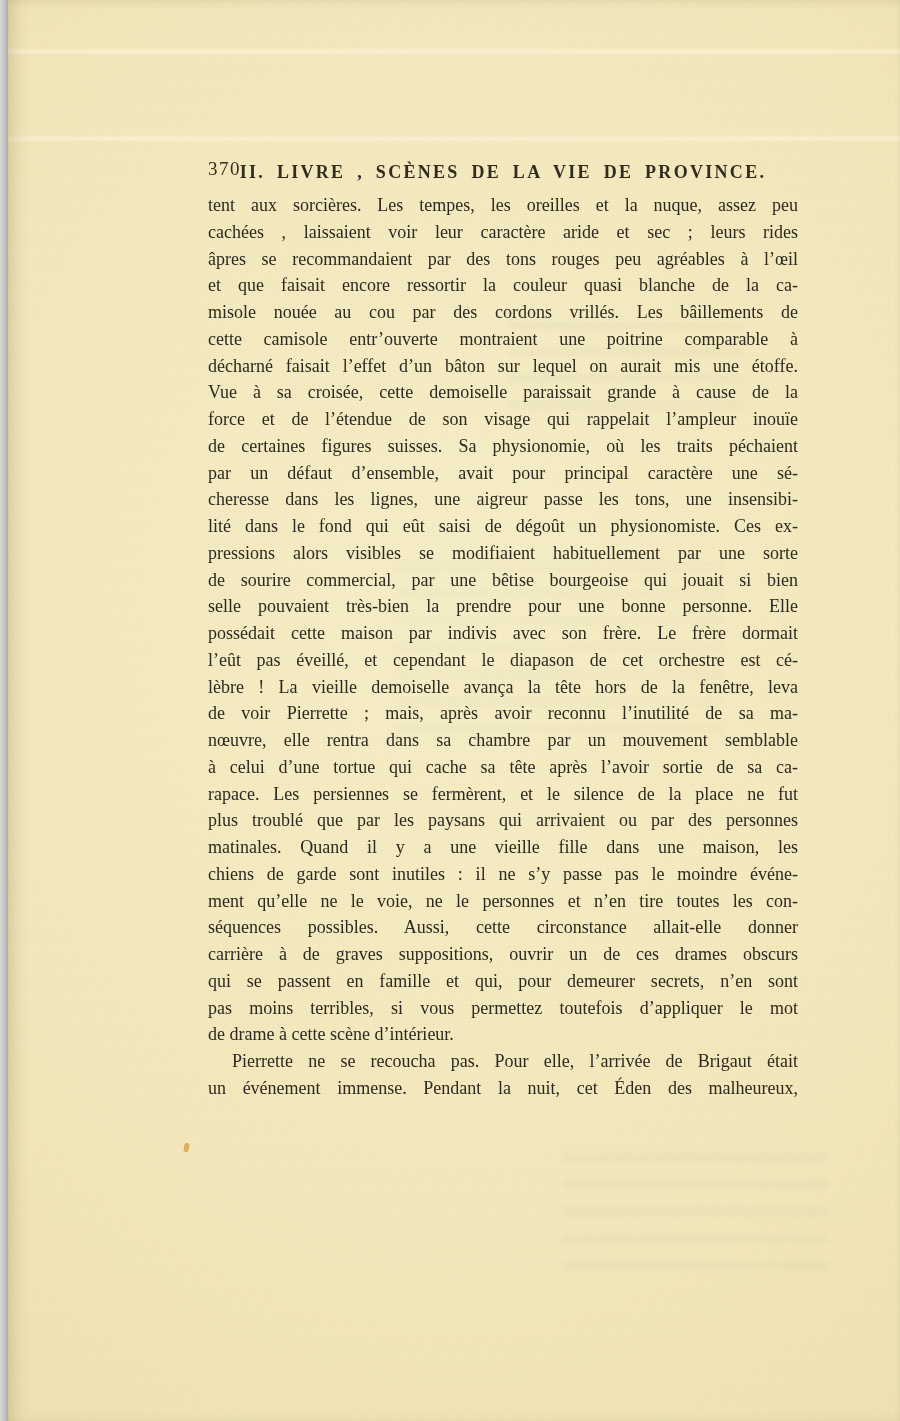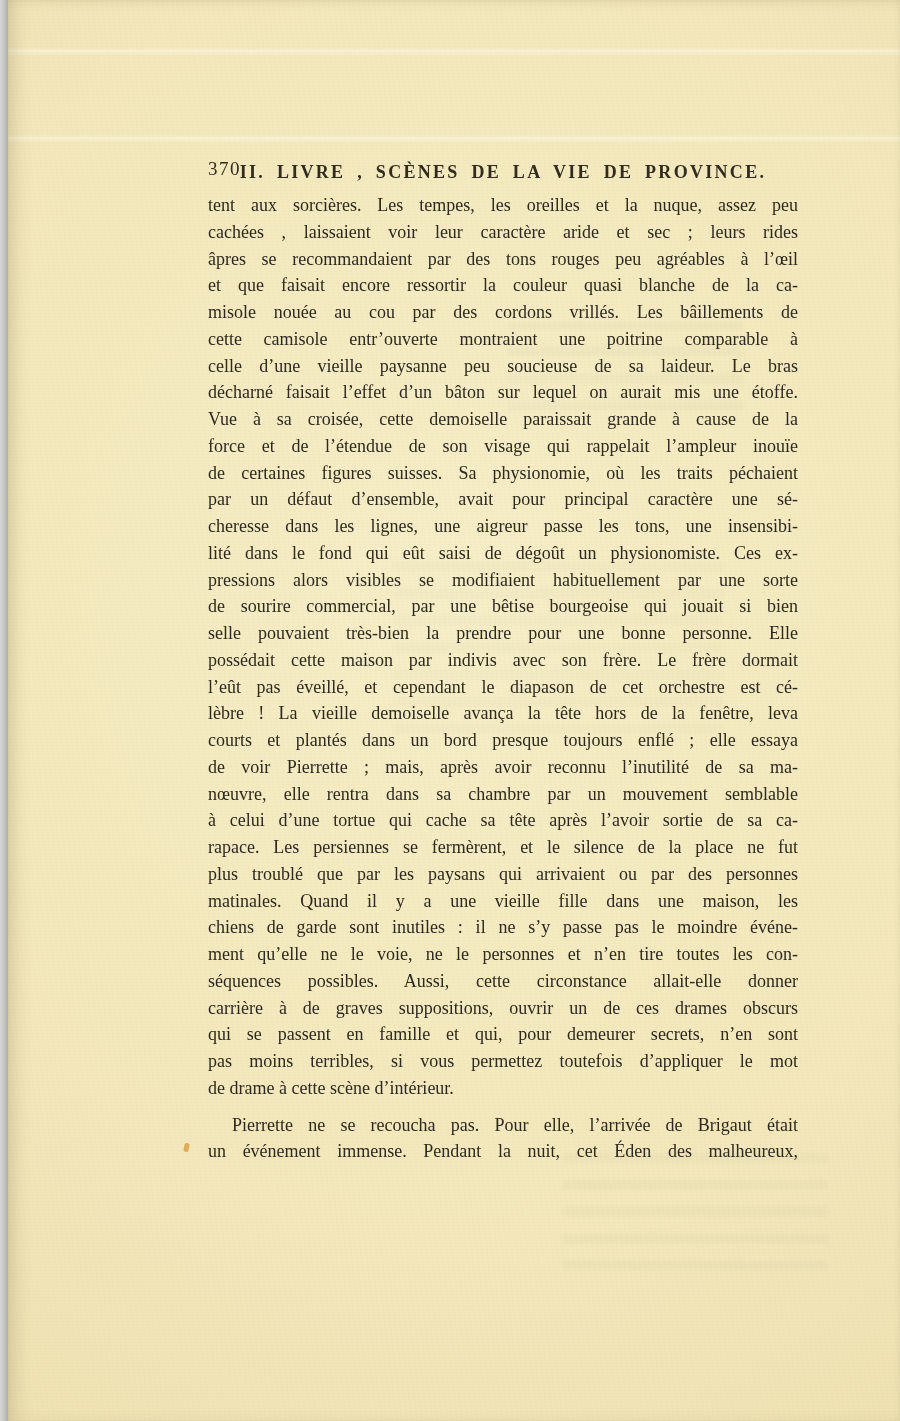--- a/index.html
+++ b/index.html
@@ -69,21 +69,21 @@
     font-size: 18px; line-height: 26.75px;
     color: #2e2920;
   }
   .text-block p.line {
     margin: 0;
     text-align: justify;
     text-align-last: justify;
     max-height: 27px; overflow: hidden;
   }
   .text-block p.line.end { text-align-last: left; }
-  .text-block p.line.indent { text-indent: 24px; margin-top: 10px; }
+  .text-block p.line.indent { text-indent: 24px; }
 </style>
 </head>
 <body style="--paper: #f2e7ba; --ink: #2e2920;">
 
 <div class="scan-edge"></div>
 
 <div class="paper">
   <div class="ghost ghost1"></div>
   <div class="ghost ghost2"></div>
   <div class="ghost ghost3"></div>
@@ -96,35 +96,33 @@
   <span class="running-title">II. LIVRE , SCÈNES DE LA VIE DE PROVINCE.</span>
 </div>
 
 <div class="text-block">
     <p class="line">tent aux sorcières. Les tempes, les oreilles et la nuque, assez peu</p>
     <p class="line">cachées , laissaient voir leur caractère aride et sec ; leurs rides</p>
     <p class="line">âpres se recommandaient par des tons rouges peu agréables à l’œil</p>
     <p class="line">et que faisait encore ressortir la couleur quasi blanche de la ca-</p>
     <p class="line">misole nouée au cou par des cordons vrillés. Les bâillements de</p>
     <p class="line">cette camisole entr’ouverte montraient une poitrine comparable à</p>
-    <p class="line">celle d’une vieille paysanne peu soucieuse de sa laideur. Le bras</p>
     <p class="line">décharné faisait l’effet d’un bâton sur lequel on aurait mis une étoffe.</p>
     <p class="line">Vue à sa croisée, cette demoiselle paraissait grande à cause de la</p>
     <p class="line">force et de l’étendue de son visage qui rappelait l’ampleur inouïe</p>
     <p class="line">de certaines figures suisses. Sa physionomie, où les traits péchaient</p>
     <p class="line">par un défaut d’ensemble, avait pour principal caractère une sé-</p>
     <p class="line">cheresse dans les lignes, une aigreur passe les tons, une insensibi-</p>
     <p class="line">lité dans le fond qui eût saisi de dégoût un physionomiste. Ces ex-</p>
     <p class="line">pressions alors visibles se modifiaient habituellement par une sorte</p>
     <p class="line">de sourire commercial, par une bêtise bourgeoise qui jouait si bien</p>
     <p class="line">selle pouvaient très-bien la prendre pour une bonne personne. Elle</p>
     <p class="line">possédait cette maison par indivis avec son frère. Le frère dormait</p>
     <p class="line">l’eût pas éveillé, et cependant le diapason de cet orchestre est cé-</p>
     <p class="line">lèbre ! La vieille demoiselle avança la tête hors de la fenêtre, leva</p>
-    <p class="line">courts et plantés dans un bord presque toujours enflé ; elle essaya</p>
     <p class="line">de voir Pierrette ; mais, après avoir reconnu l’inutilité de sa ma-</p>
     <p class="line">nœuvre, elle rentra dans sa chambre par un mouvement semblable</p>
     <p class="line">à celui d’une tortue qui cache sa tête après l’avoir sortie de sa ca-</p>
     <p class="line">rapace. Les persiennes se fermèrent, et le silence de la place ne fut</p>
     <p class="line">plus troublé que par les paysans qui arrivaient ou par des personnes</p>
     <p class="line">matinales. Quand il y a une vieille fille dans une maison, les</p>
     <p class="line">chiens de garde sont inutiles : il ne s’y passe pas le moindre événe-</p>
     <p class="line">ment qu’elle ne le voie, ne le personnes et n’en tire toutes les con-</p>
     <p class="line">séquences possibles. Aussi, cette circonstance allait-elle donner</p>
     <p class="line">carrière à de graves suppositions, ouvrir un de ces drames obscurs</p>

